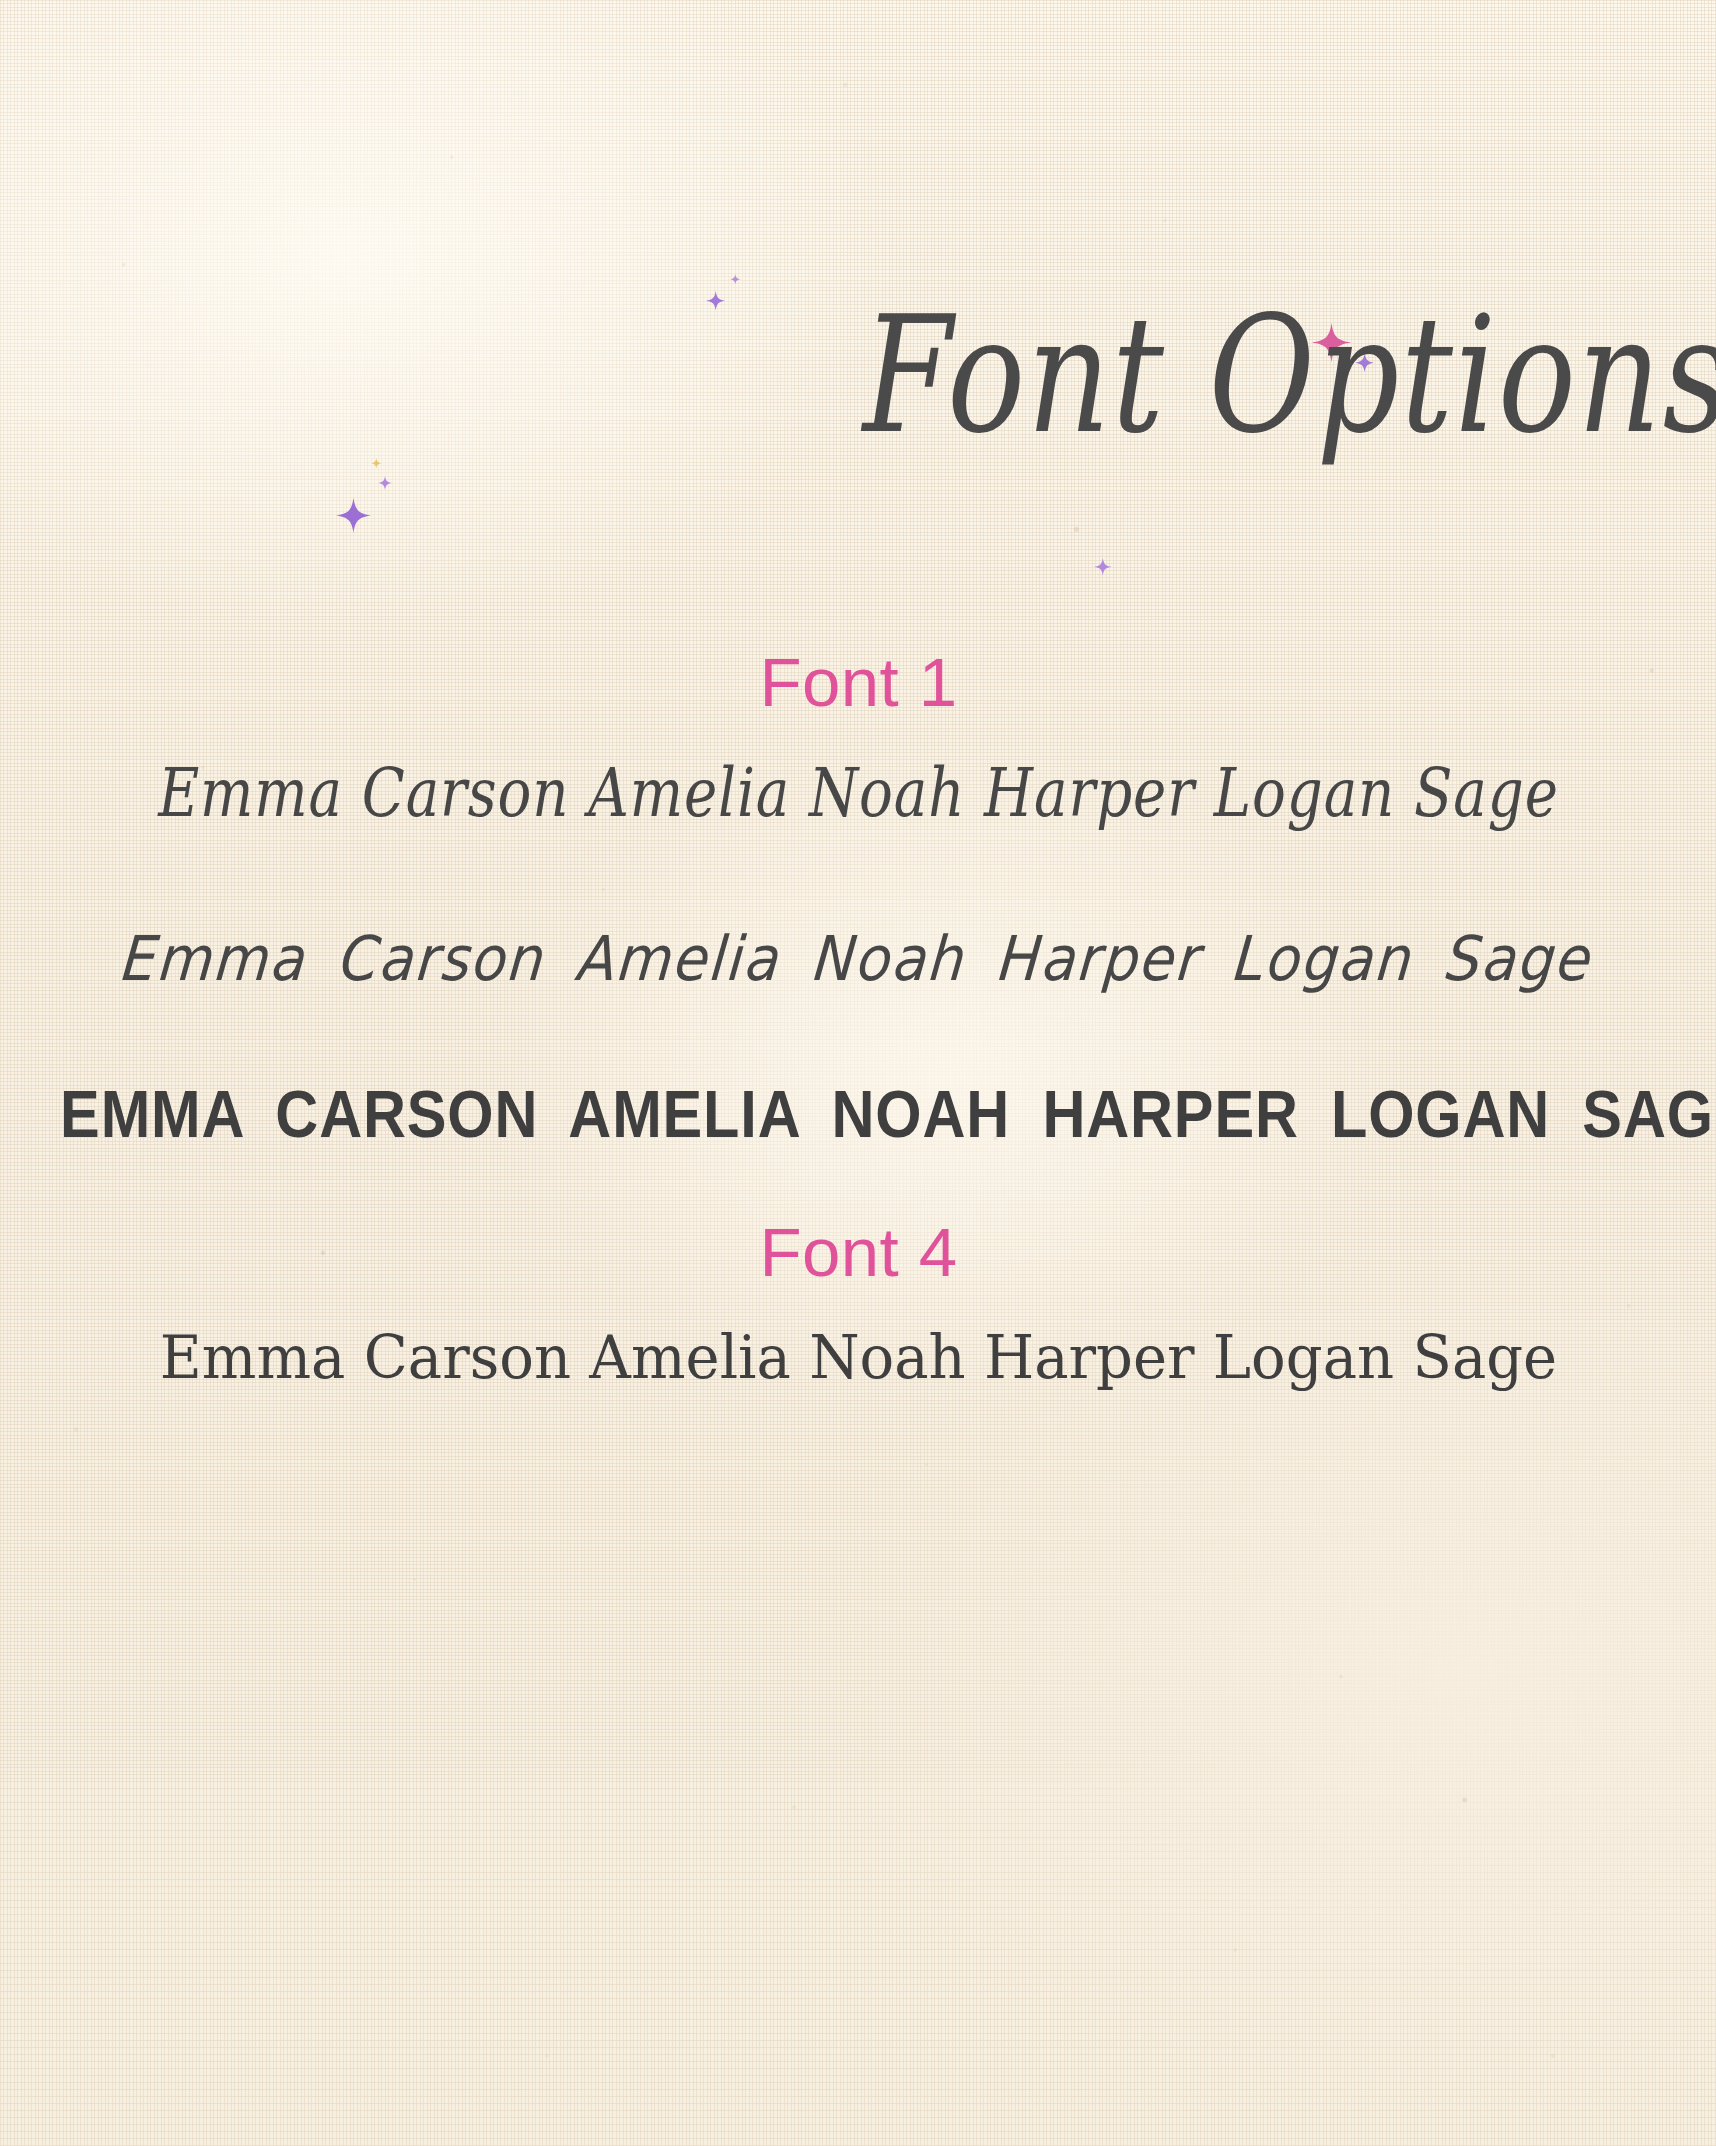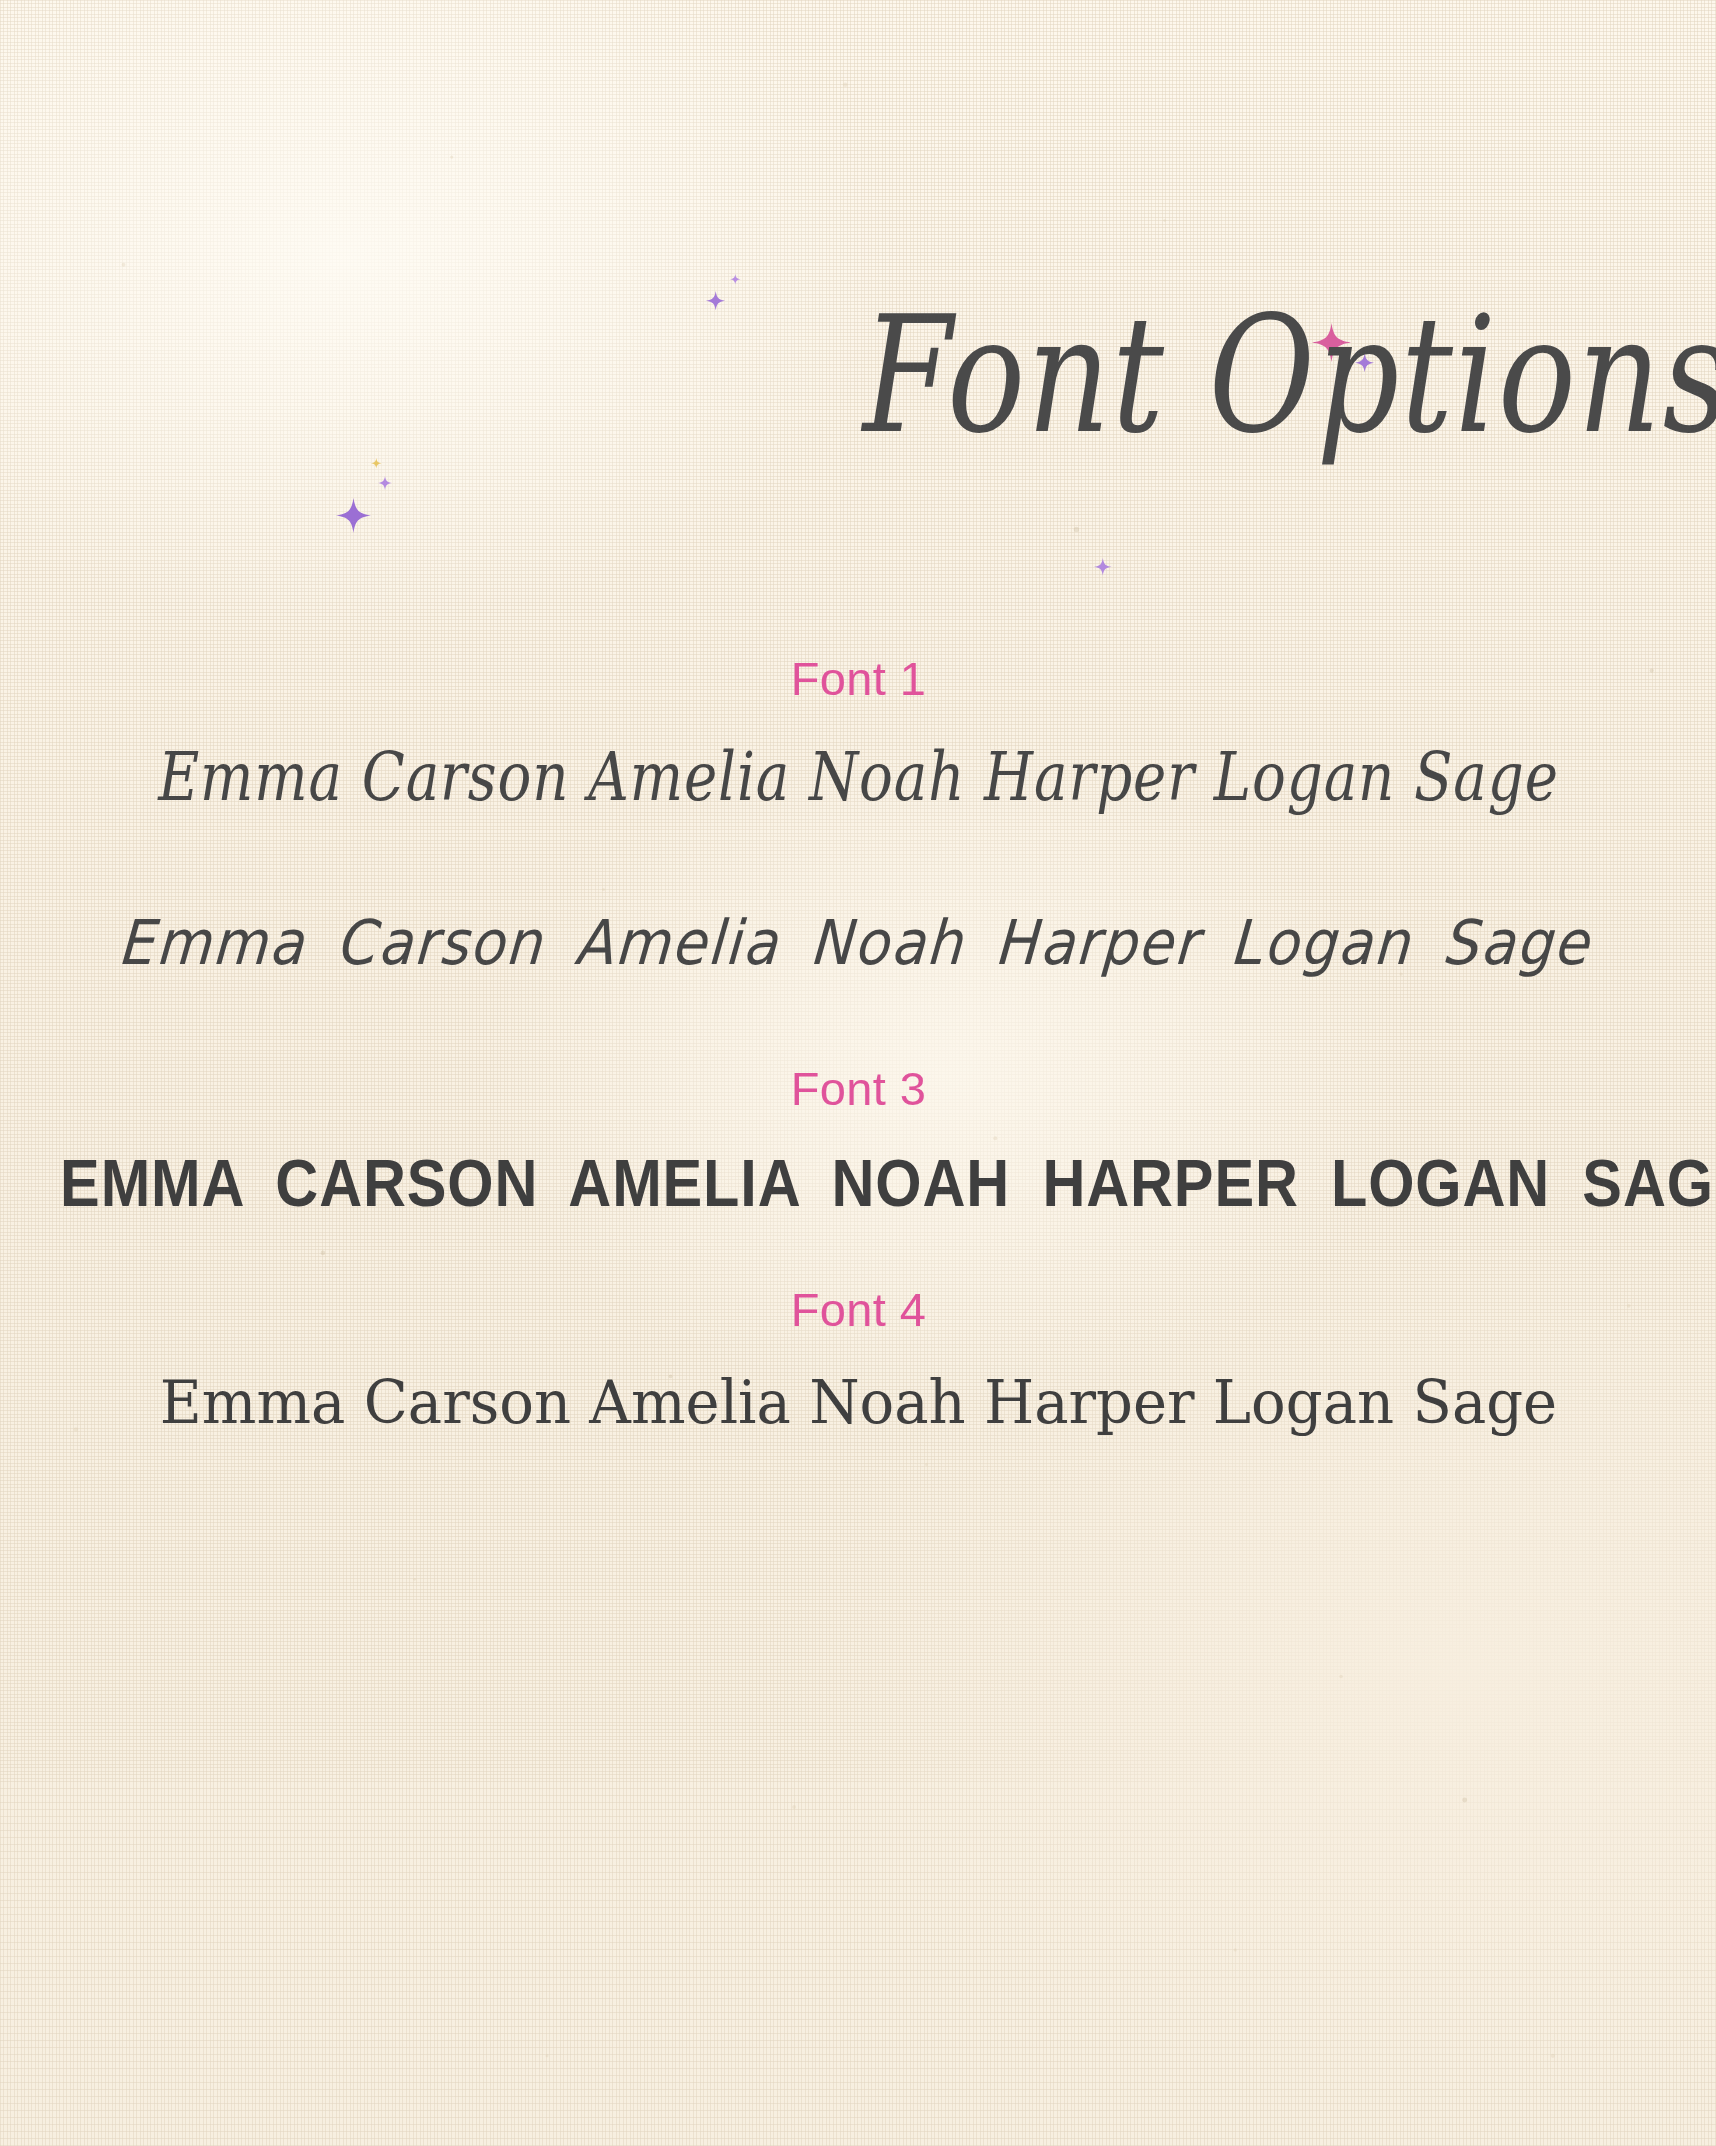--- a/index.html
+++ b/index.html
@@ -86,24 +86,24 @@
     left: 0;
     width: 100%;
   }
   .option {
     width: 100%;
     text-align: center;
   }
   .option-label {
     font-family: "Liberation Sans", sans-serif;
     font-weight: 400;
-    font-size: 47px;
+    font-size: 69px;
     color: #e0539b;
     letter-spacing: 0.4px;
-    margin: 16px;
+    margin: 8px;
   }
   .sample {
     color: #474747;
     margin: 0;
     white-space: nowrap;
   }
 
   
   .sample-1 {
     font-family: "DejaVu Serif", serif;
@@ -244,21 +244,20 @@
     <div class="option block-gap-1">
       <p class="option-label">Font 1</p>
       <p class="sample sample-1">Emma Carson Amelia Noah Harper Logan Sage</p>
     </div>
 
     <div class="option block-gap-2">
       <p class="sample sample-2">Emma Carson Amelia Noah Harper Logan Sage</p>
     </div>
 
     <div class="option block-gap-3">
-      <p class="option-label">Font 3</p>
       <p class="sample sample-3">EMMA CARSON AMELIA NOAH HARPER LOGAN SAGE</p>
     </div>
 
     <div class="option">
       <p class="option-label">Font 4</p>
       <p class="sample sample-4">Emma Carson Amelia Noah Harper Logan Sage</p>
     </div>
 
   </div>
 </div>

